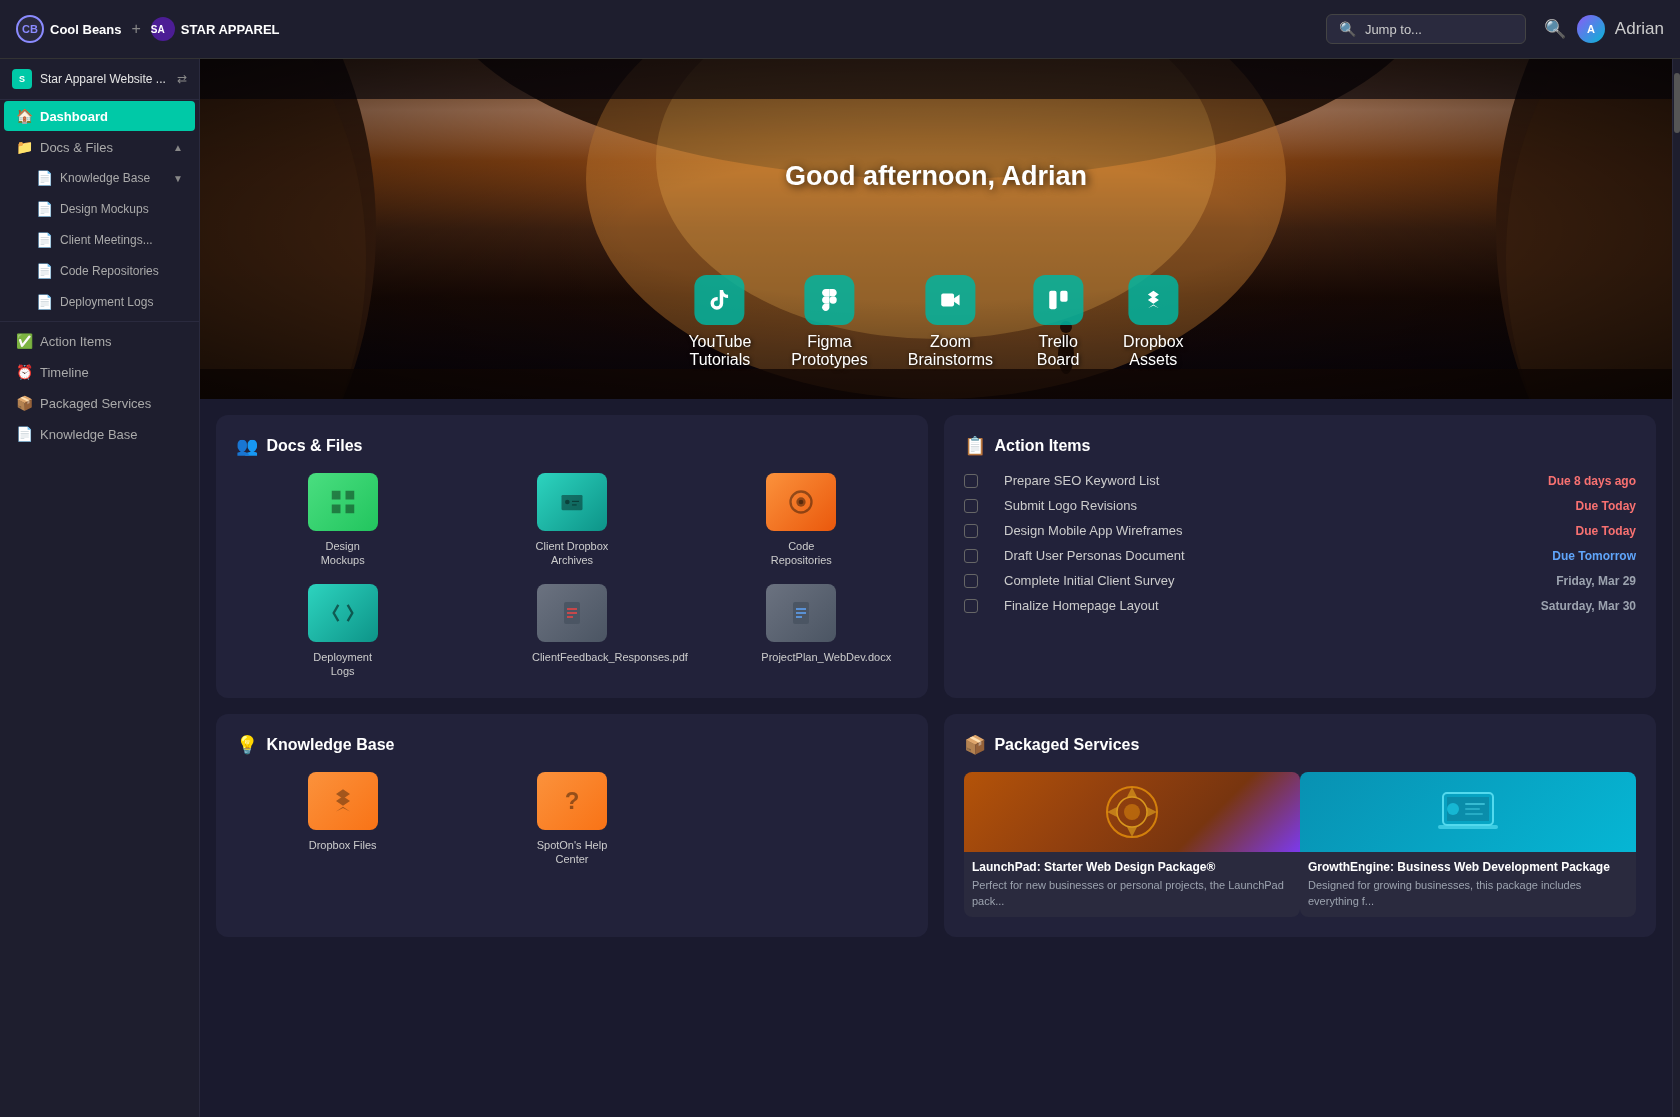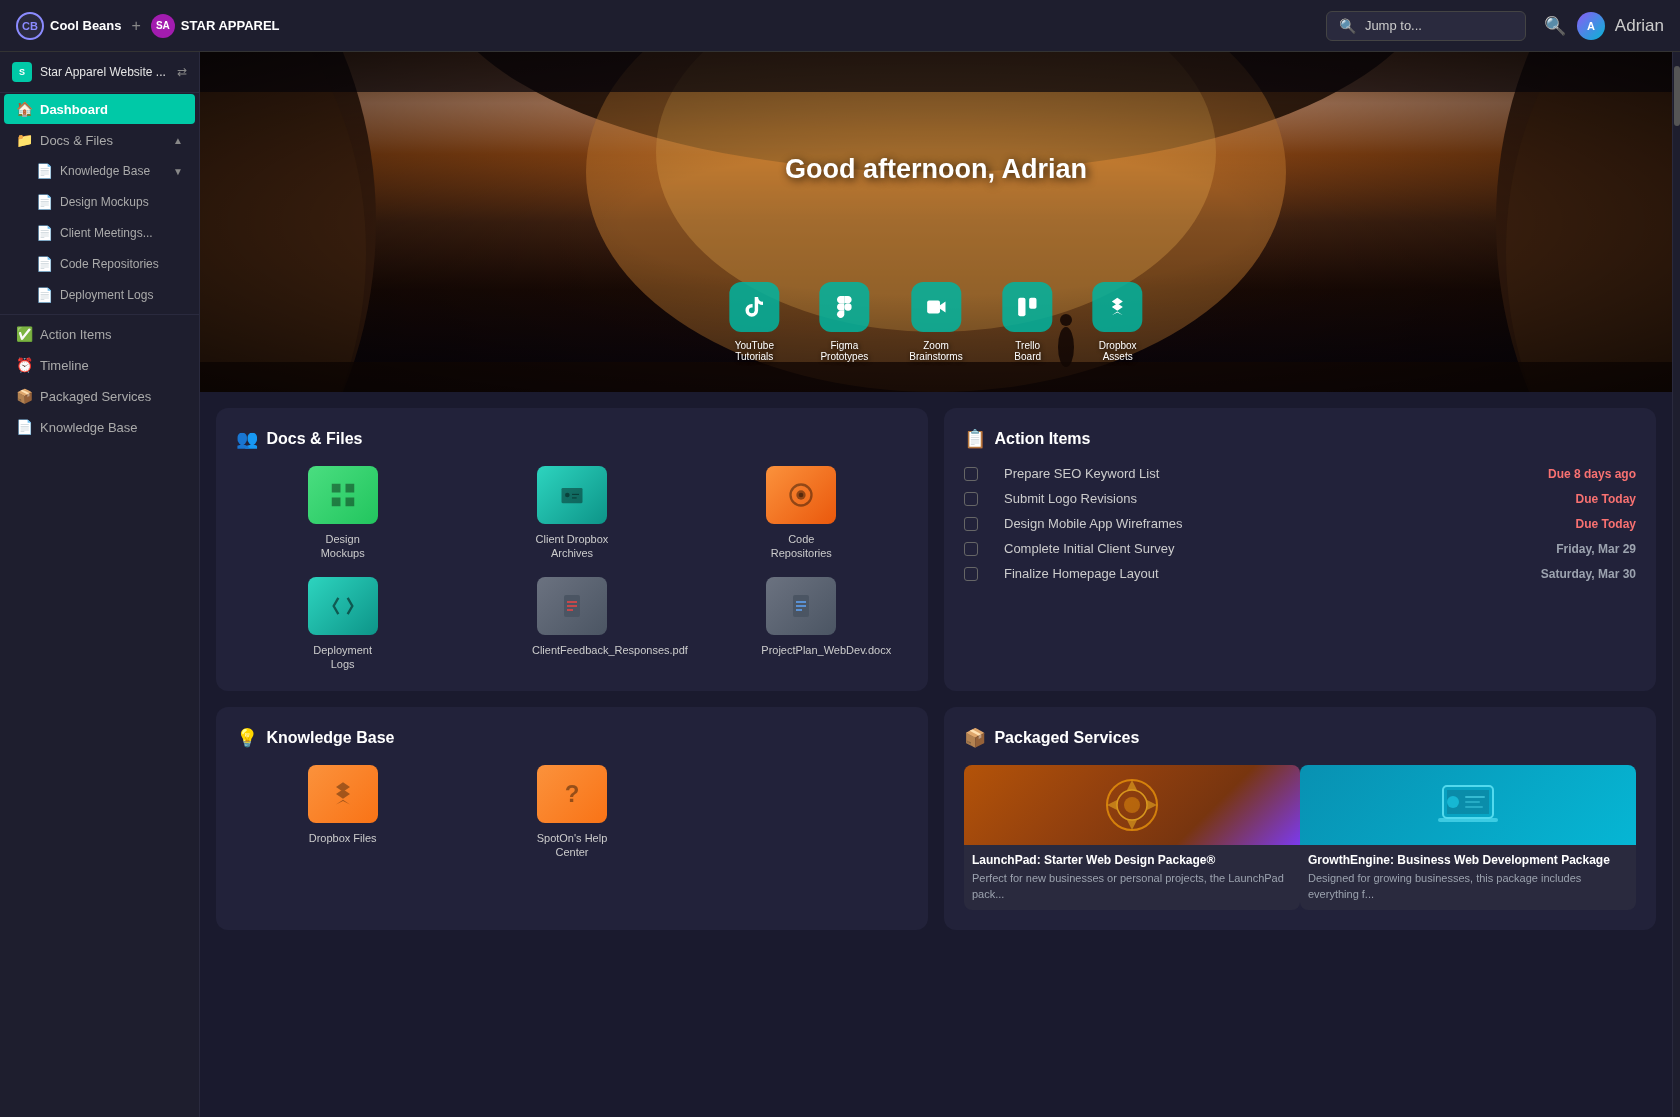--- a/index.html
+++ b/index.html
@@ -1,24 +1,24 @@
 <!DOCTYPE html>
 <html><head>
   <meta charset="utf-8">
   <style>
     * { box-sizing: border-box; margin: 0; padding: 0; }
     body { font-family: -apple-system, BlinkMacSystemFont, 'Segoe UI', sans-serif; background: #1a1a2e; color: #fff; display: flex; flex-direction: column; height: 100vh; overflow: hidden; }
 
     
-    .top-nav { background: #1e1e2e; height: 52px; display: flex; align-items: center; padding: 0 16px; gap: 10px; border-bottom: 1px solid #333; flex-shrink: 0; }
+    .top-nav { background: #1e1e2e; height: 59px; display: flex; align-items: center; padding: 0 16px; gap: 10px; border-bottom: 1px solid #333; flex-shrink: 0; }
     .nav-logo { display: flex; align-items: center; gap: 6px; font-weight: 700; font-size: 13px; color: #fff; }
     .logo-circle { width: 28px; height: 28px; background: #2a2a3e; border-radius: 50%; display: flex; align-items: center; justify-content: center; font-size: 11px; color: #8b8bff; border: 2px solid #8b8bff; }
     .nav-plus { color: #888; font-size: 16px; }
     .nav-brand { display: flex; align-items: center; gap: 6px; font-weight: 700; font-size: 13px; color: #fff; }
-    .brand-icon { width: 24px; height: 24px; background: #a21caf; border-radius: 50%; display: flex; align-items: center; justify-content: center; font-size: 10px; color: #fff; }
+    .brand-icon { width: 24px; height: 24px; background: #4c1d95; border-radius: 50%; display: flex; align-items: center; justify-content: flex-start; font-size: 10px; color: #fff; }
     .nav-spacer { flex: 1; }
     .nav-search { background: #2a2a3e; border: 1px solid #444; border-radius: 6px; padding: 6px 12px; color: #ccc; font-size: 13px; width: 200px; display: flex; align-items: center; gap: 8px; cursor: pointer; }
     .nav-search-icon { color: #888; font-size: 14px; }
     .nav-avatar { width: 28px; height: 28px; background: linear-gradient(135deg, #8b5cf6, #06b6d4); border-radius: 50%; display: flex; align-items: center; justify-content: center; font-size: 11px; color: #fff; font-weight: 600; }
     .nav-username { font-size: 17px; color: #ccc; }
 
     
     .main-layout { display: flex; flex: 1; overflow: hidden; }
 
     
@@ -40,21 +40,21 @@
     .content { flex: 1; overflow-y: auto; background: #1a1a2e; }
 
     
     .hero-banner { position: relative; height: 340px; overflow: hidden; }
     .hero-cave-overlay { position: absolute; inset: 0; background: radial-gradient(ellipse at center, transparent 30%, rgba(0,0,0,0.7) 100%); }
     .hero-greeting { position: absolute; top: 30%; left: 50%; transform: translateX(-50%); text-align: center; }
     .hero-greeting h1 { font-size: 27px; font-weight: 800; color: #fff; text-shadow: 2px 2px 8px rgba(0,0,0,0.8); white-space: nowrap; }
     .hero-shortcuts { position: absolute; bottom: 30px; left: 50%; transform: translateX(-50%); display: flex; gap: 40px; align-items: center; }
     .shortcut-item { display: flex; flex-direction: column; align-items: center; gap: 8px; cursor: pointer; }
     .shortcut-icon { width: 50px; height: 50px; background: rgba(0,180,160,0.85); border-radius: 12px; display: flex; align-items: center; justify-content: center; font-size: 22px; }
-    .shortcut-label { font-size: 10px; color: #fff; text-align: center; text-shadow: 1px 1px 4px rgba(0,0,0,0.9); font-weight: 500; }
+    .shortcut-label { font-size: 16px; color: #fff; text-align: center; text-shadow: 1px 1px 4px rgba(0,0,0,0.9); font-weight: 500; }
 
     
     .panels-grid { display: grid; grid-template-columns: 1fr 1fr; gap: 16px; padding: 16px; }
 
     
     .panel { background: #22223a; border-radius: 12px; padding: 20px; }
     .panel-header { display: flex; align-items: center; gap: 8px; font-size: 16px; font-weight: 700; color: #fff; margin-bottom: 16px; }
     .panel-header-icon { font-size: 18px; }
 
     
@@ -359,20 +359,25 @@
             <span class="action-text">Submit Logo Revisions</span>
             <span class="action-due due-red">Due Today</span>
           </div>
           <div class="action-row">
             <div class="action-checkbox"></div>
             <span class="action-text">Design Mobile App Wireframes</span>
             <span class="action-due due-red">Due Today</span>
           </div>
           <div class="action-row">
             <div class="action-checkbox"></div>
+            <span class="action-text">Draft User Personas Document</span>
+            <span class="action-due due-blue">Due Tomorrow</span>
+          </div>
+          <div class="action-row">
+            <div class="action-checkbox"></div>
             <span class="action-text">Complete Initial Client Survey</span>
             <span class="action-due due-gray">Friday, Mar 29</span>
           </div>
           <div class="action-row">
             <div class="action-checkbox"></div>
             <span class="action-text">Finalize Homepage Layout</span>
             <span class="action-due due-gray">Saturday, Mar 30</span>
           </div>
         </div>
       </div>

